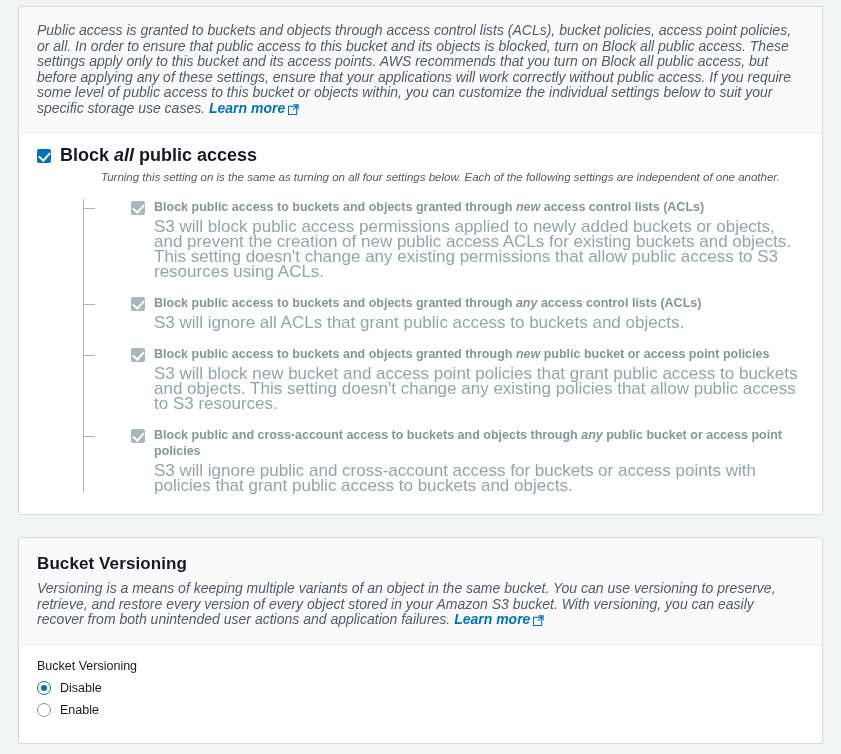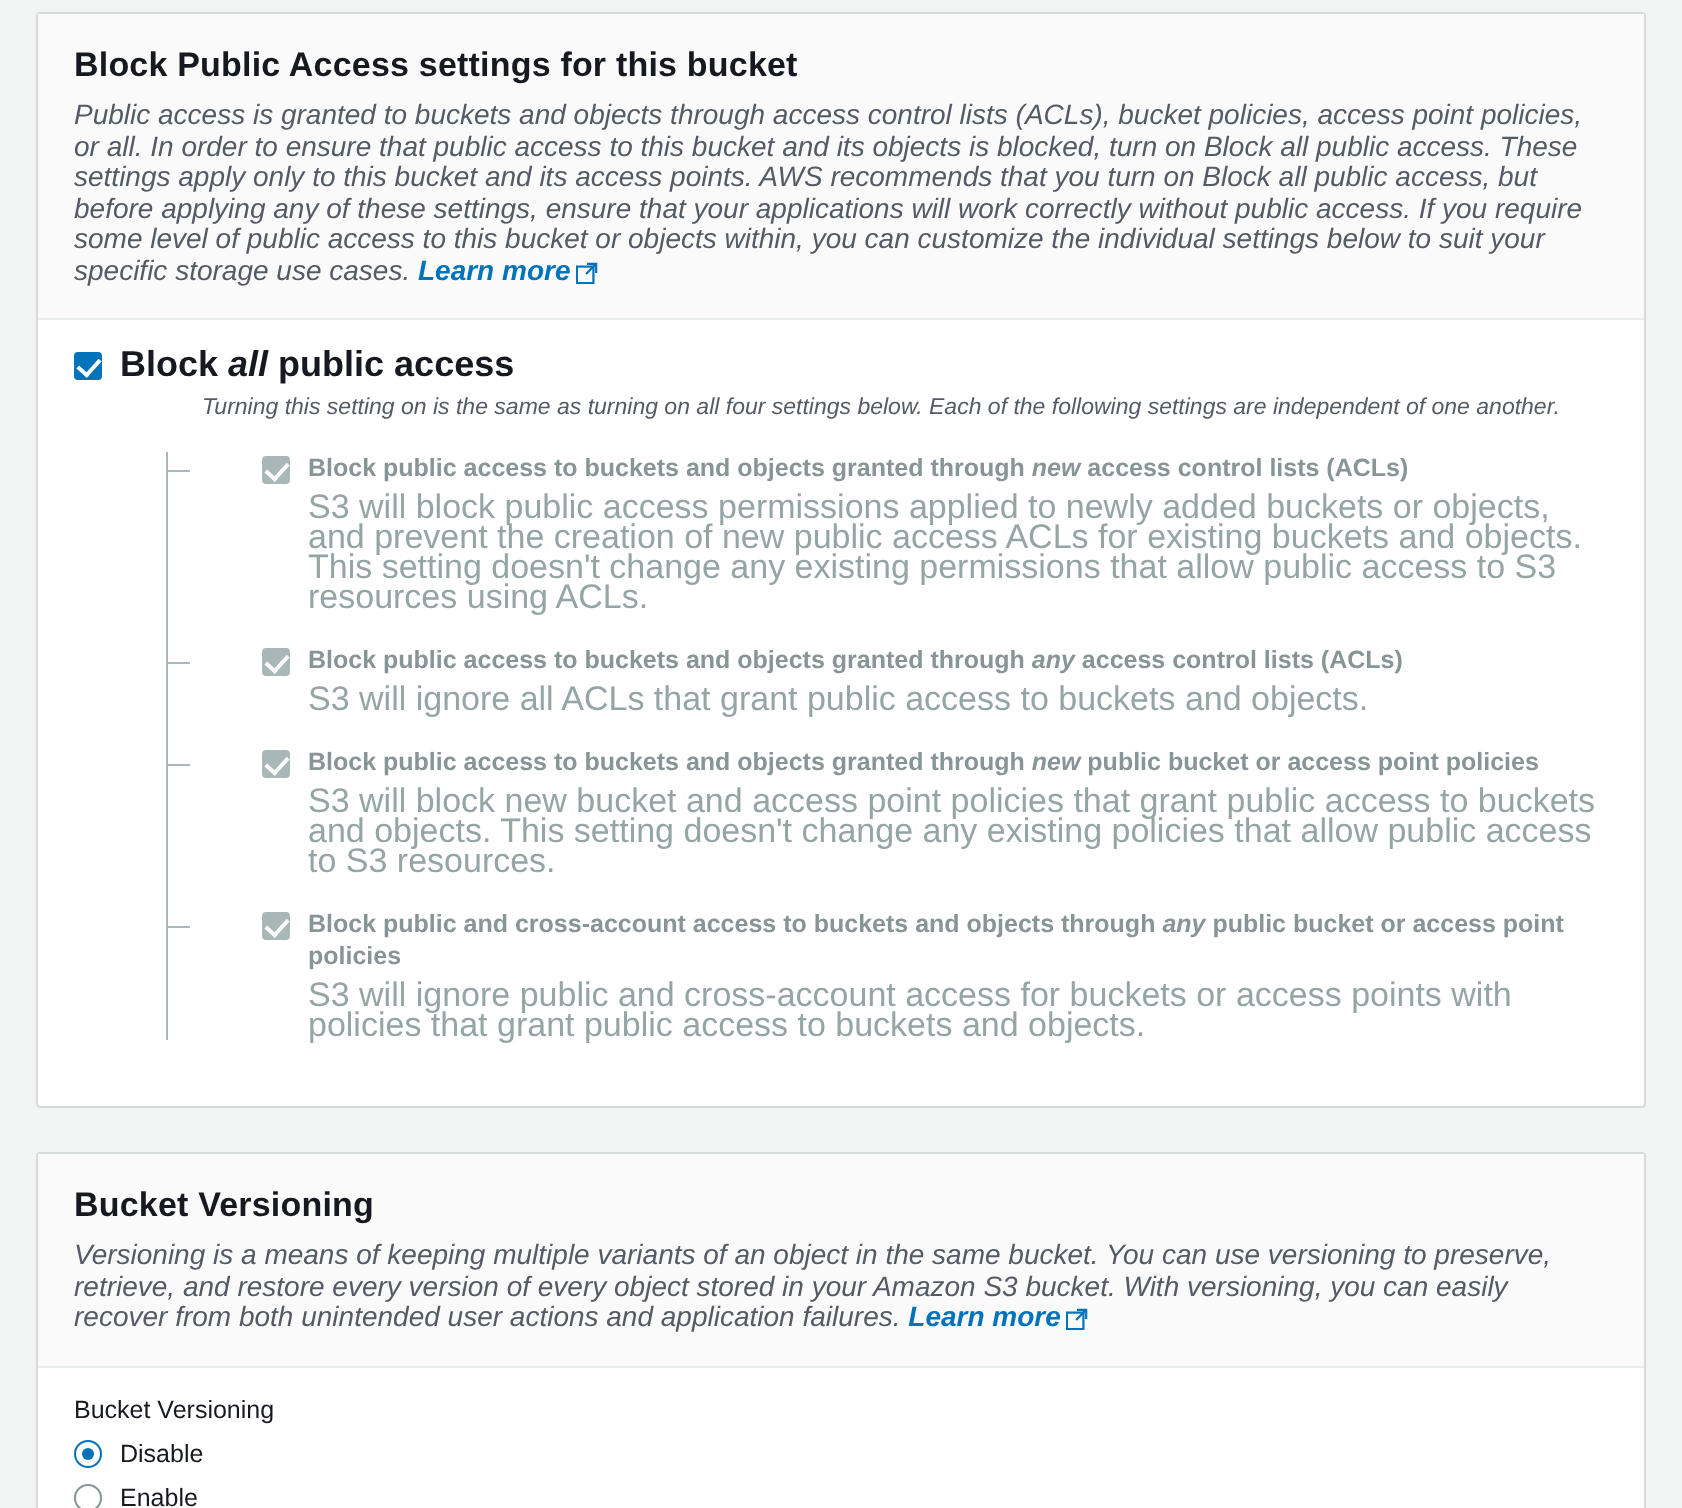--- a/index.html
+++ b/index.html
@@ -110,21 +110,21 @@
   }
   .children {
     margin: 14px 0 0 46px;
     position: relative;
   }
   .child {
     position: relative;
     padding-left: 48px;
     margin-bottom: 16px;
   }
-  .child:last-child { margin-bottom: 15px; }
+  .child:last-child { margin-bottom: 3px; }
   .tree-v {
     position: absolute;
     left: 0;
     top: 0;
     bottom: 0;
     width: 1px;
     background: #aab7b8;
   }
   .child .tree-h {
     position: absolute;
@@ -195,21 +195,20 @@
     margin-left: 9px;
   }
 </style>
 </head>
 <body>
 
 <div class="page">
 
   <div class="card">
     <div class="card-header">
-      <div class="card-title">Block Public Access settings for this bucket</div>
       <p class="card-desc">
         <span>Public access is granted to buckets and objects through access control lists (ACLs), bucket policies, access point policies, or all. In order to ensure that public access to this bucket and its objects is blocked, turn on Block all public access. These settings apply only to this bucket and its access points. AWS recommends that you turn on Block all public access, but before applying any of these settings, ensure that your applications will work correctly without public access. If you require some level of public access to this bucket or objects within, you can customize the individual settings below to suit your specific storage use cases.</span>
         <a class="learn-more" href="#"><span>Learn more</span><span class="ext-icon"><svg width="11" height="11" viewBox="0 0 12 12">
                 <rect x="0.5" y="2.5" width="9" height="9" fill="none" stroke="#0073bb" stroke-width="1.2"></rect>
                 <path d="M6 1h5v5" fill="none" stroke="#0073bb" stroke-width="1.2"></path>
                 <path d="M5.5 6.5L11 1" stroke="#0073bb" stroke-width="1.2" fill="none"></path>
               </svg></span></a>
       </p>
     </div>
 

